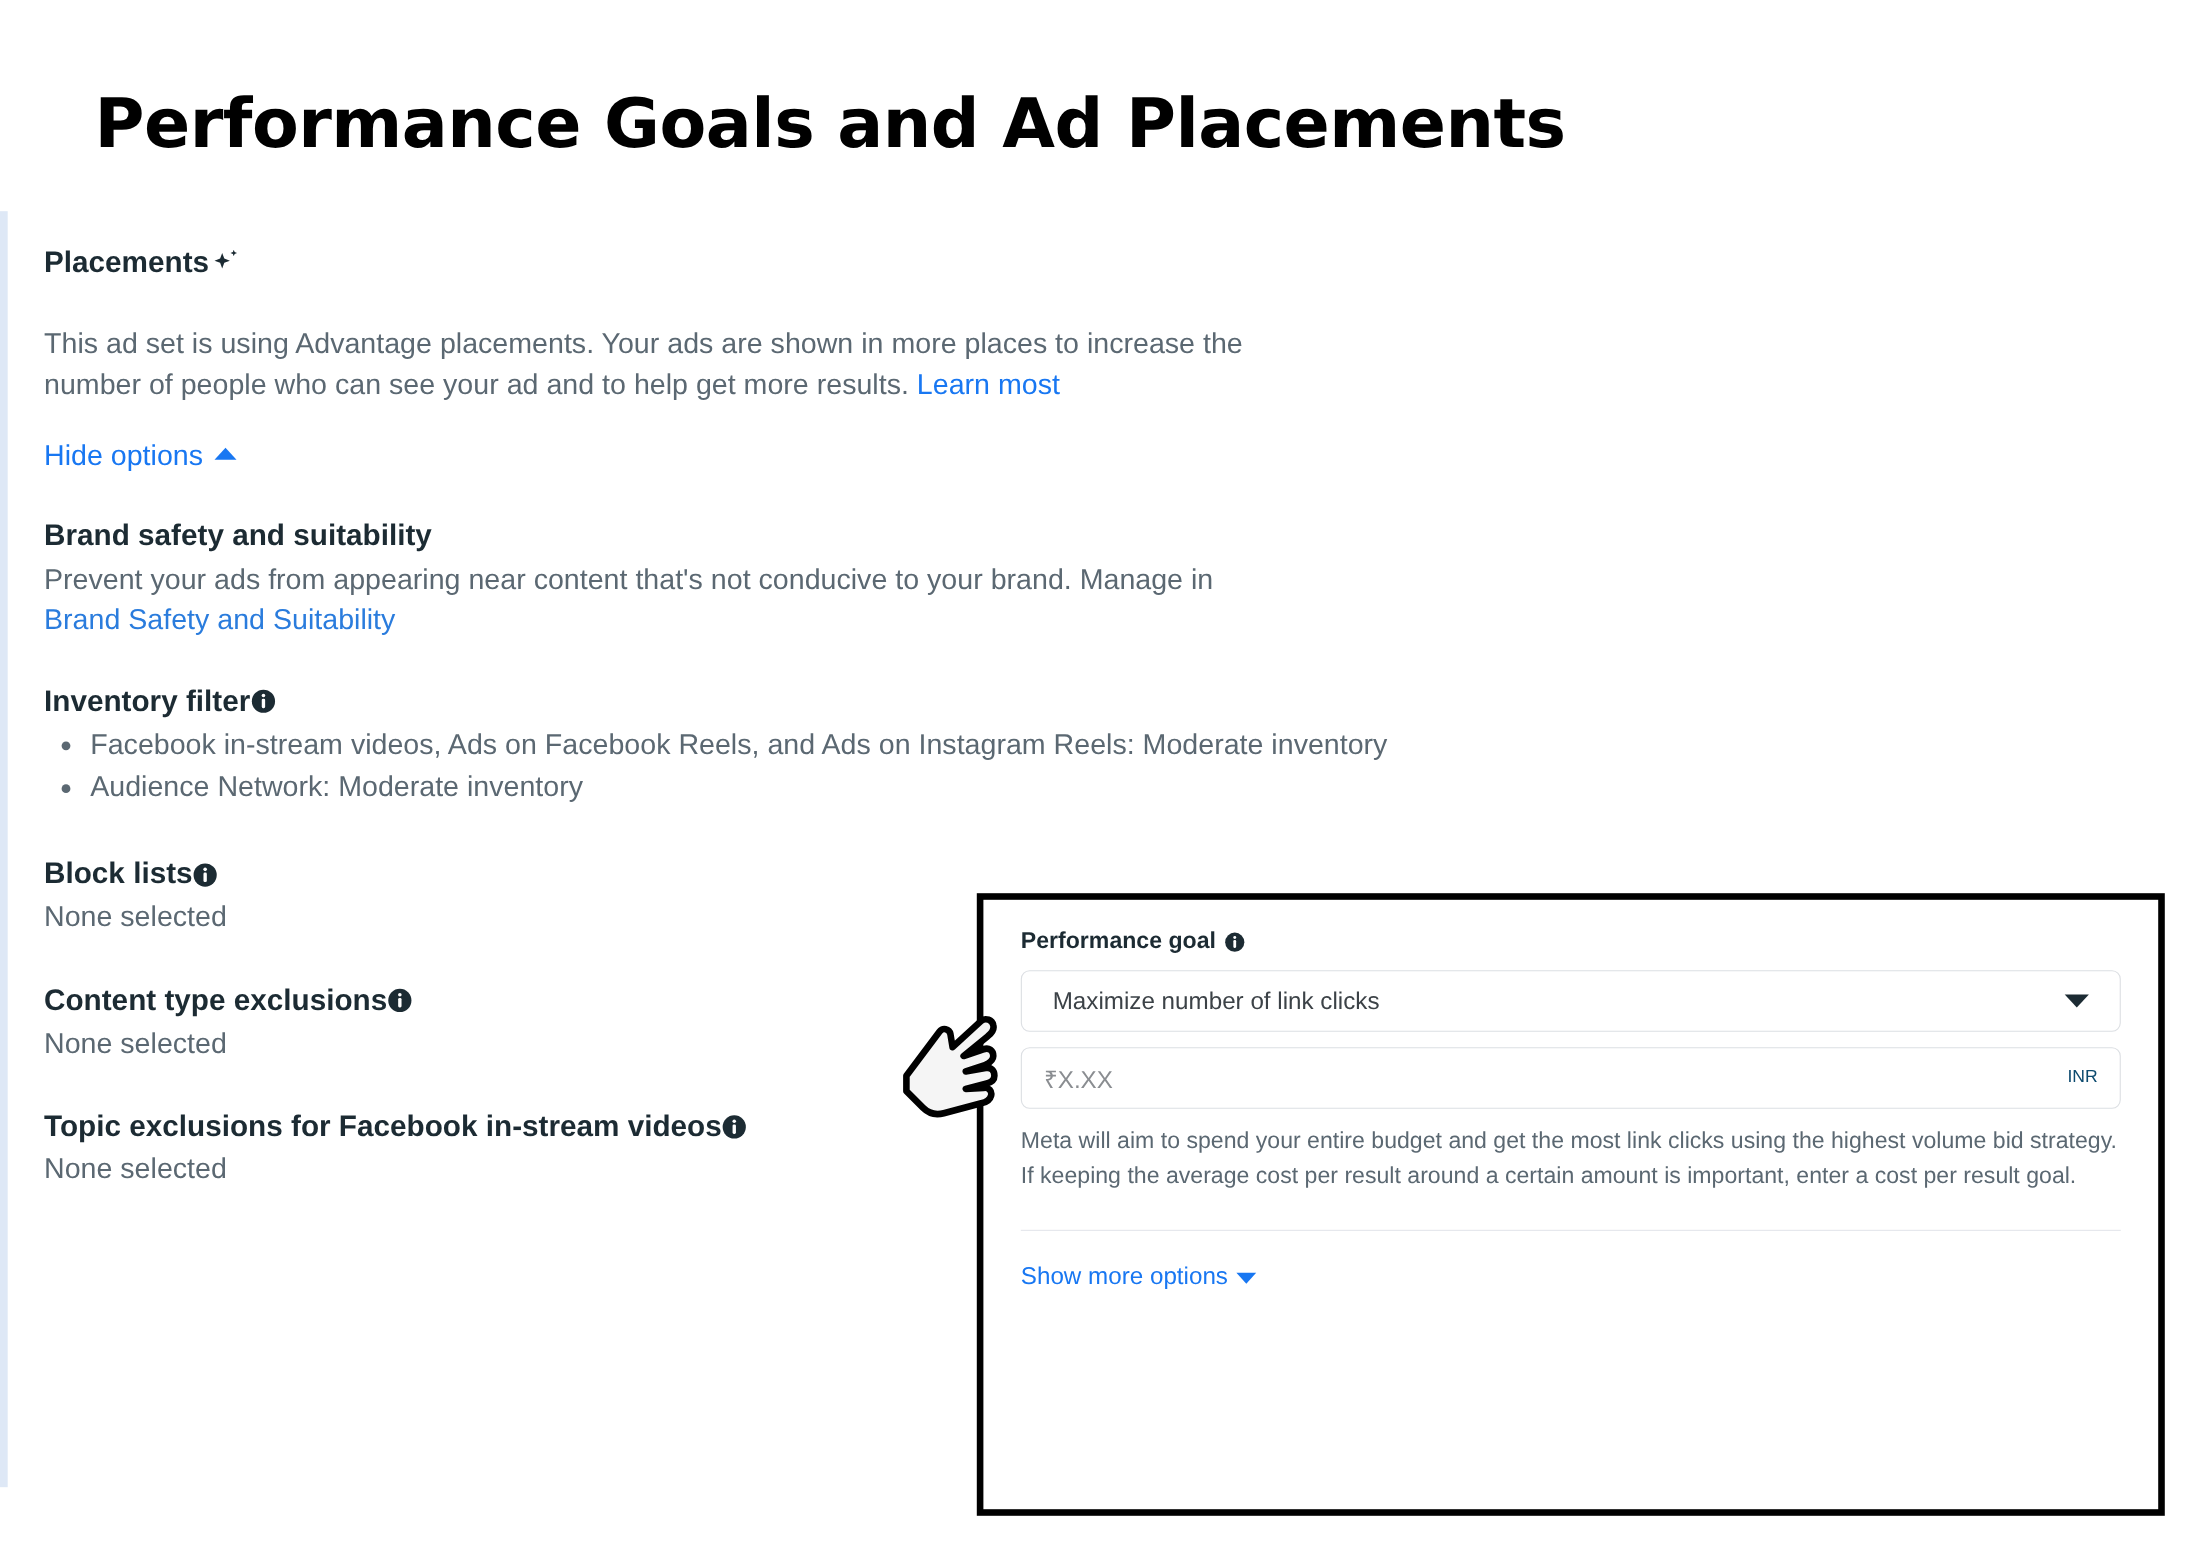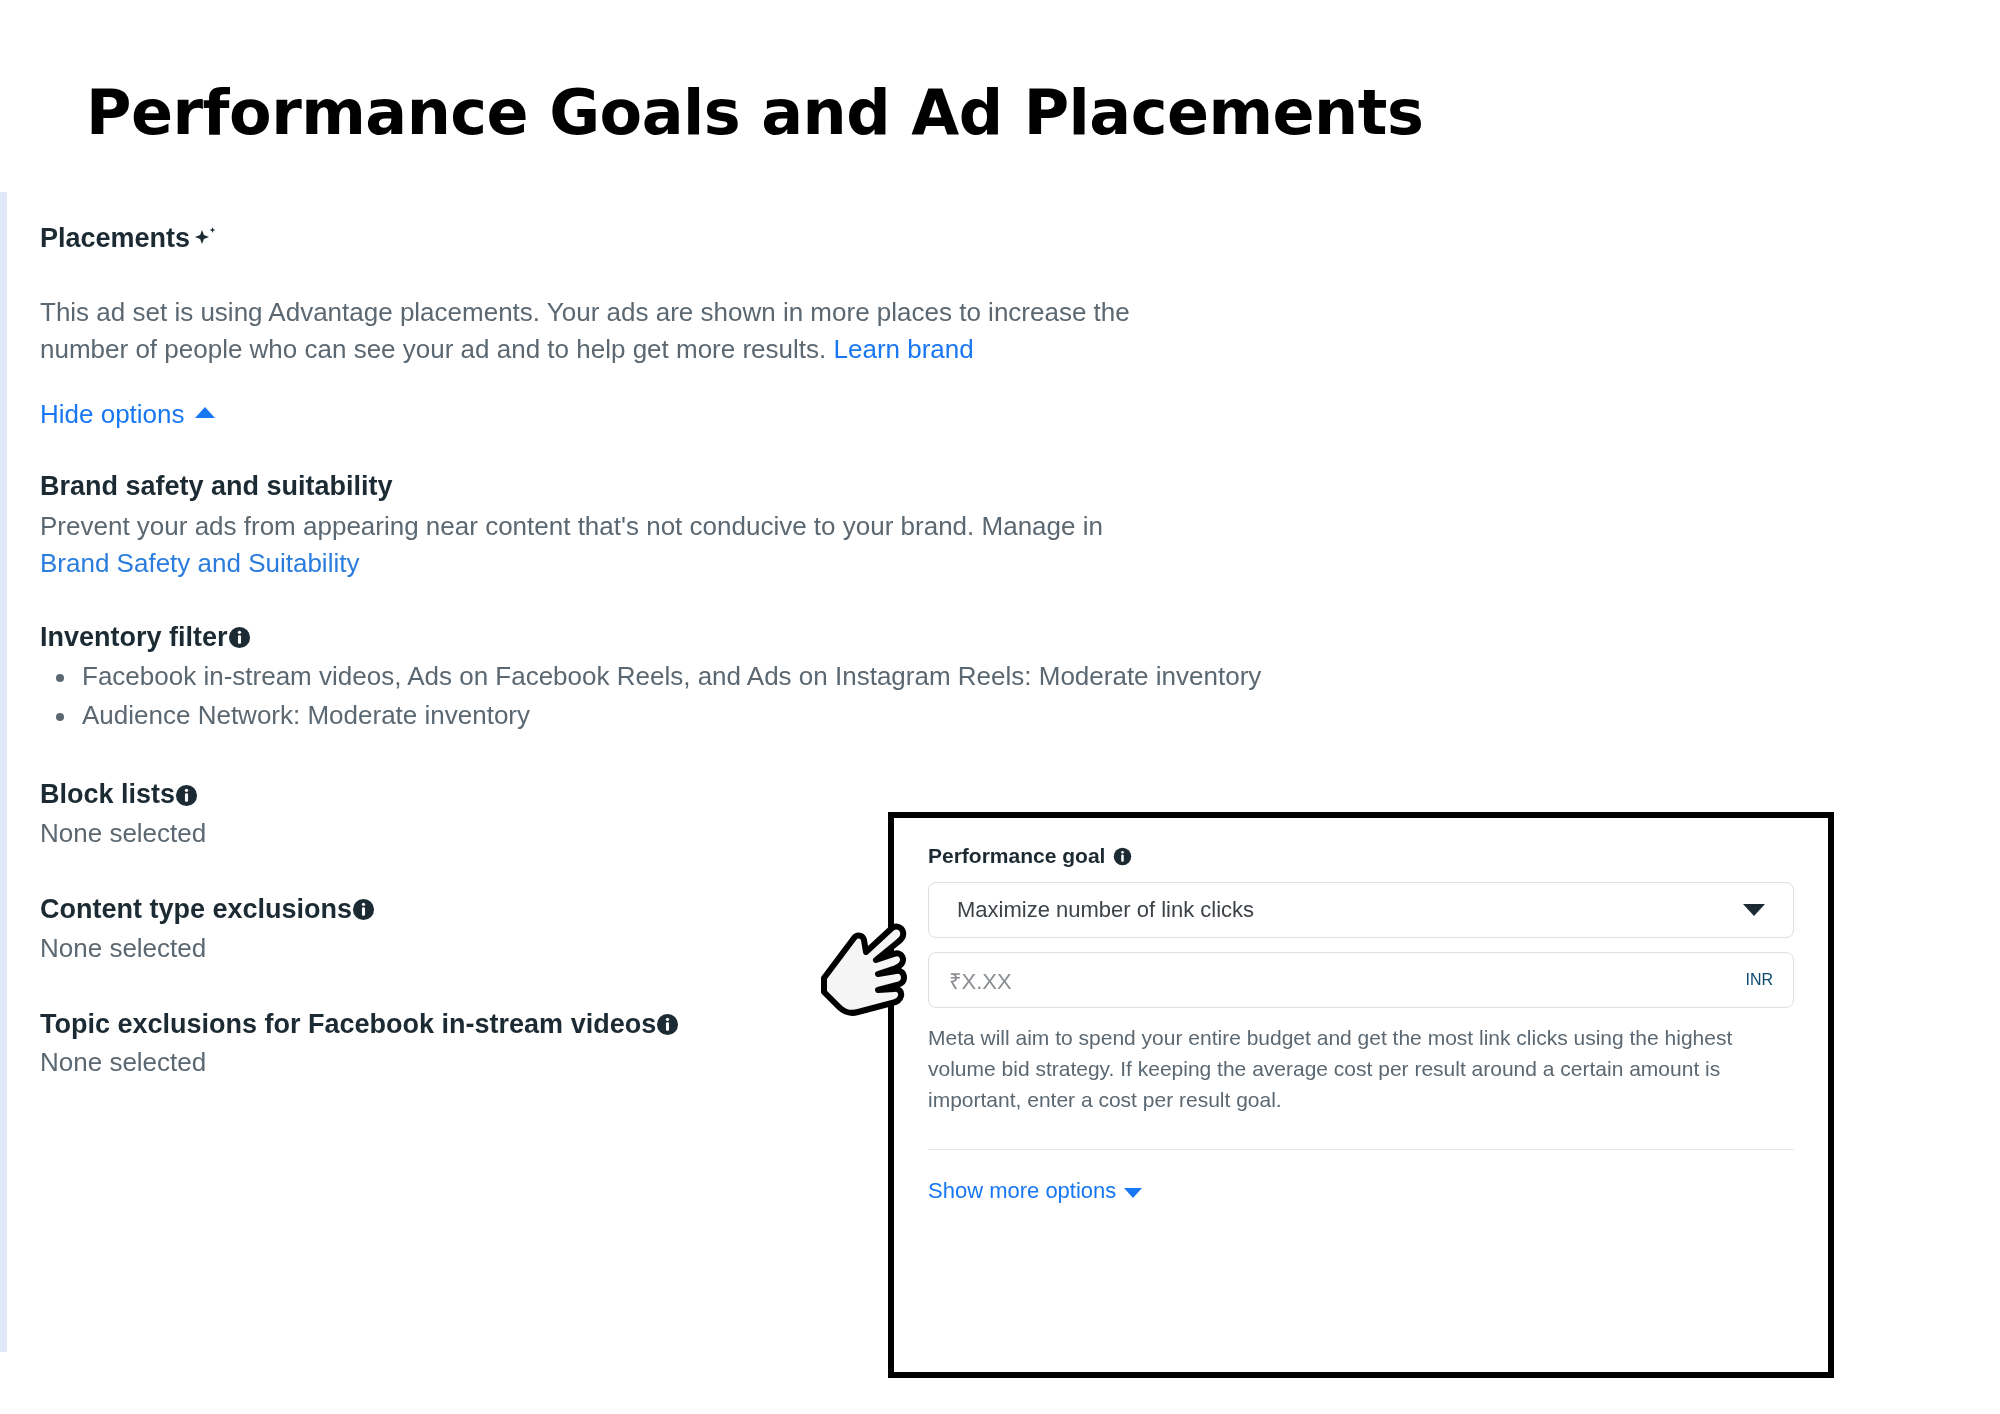--- a/index.html
+++ b/index.html
@@ -152,21 +152,21 @@
     font-size: 26px;
     color: #5b6872;
     margin-top: 6px;
   }
 
   
   .goal-panel {
     position: absolute;
     left: 888px;
     top: 812px;
-    width: 946px;
+    width: 1080px;
     height: 566px;
     box-sizing: border-box;
     border: 6px solid #000000;
     background: #ffffff;
     padding: 26px 34px 0 34px;
   }
 
   .field-label {
     font-size: 21px;
     font-weight: 700;
@@ -281,21 +281,21 @@
         <svg viewBox="0 0 30 30" width="30" height="30" aria-hidden="true">
           <path d="M12 6 L13.9 11.1 L19 13 L13.9 14.9 L12 20 L10.1 14.9 L5 13 L10.1 11.1 Z" fill="#1c2b33"></path>
           <path d="M22.5 3 L23.3 5.2 L25.5 6 L23.3 6.8 L22.5 9 L21.7 6.8 L19.5 6 L21.7 5.2 Z" fill="#1c2b33"></path>
         </svg>
       </span>
     </div>
 
     <div class="body-text placements-desc">
       <span>This ad set is using Advantage placements. Your ads are shown in more places to increase the</span><br>
       <span>number of people who can see your ad and to help get more results.</span>
-      <span class="link">Learn brand</span>
+      <span class="link">Learn most</span>
     </div>
 
     <div class="hide-options">
       <span>Hide options</span>
       <span class="caret-up"></span>
     </div>
   </div>
 
   <div class="brand-block">
     <div class="section-title">Brand safety and suitability</div>

